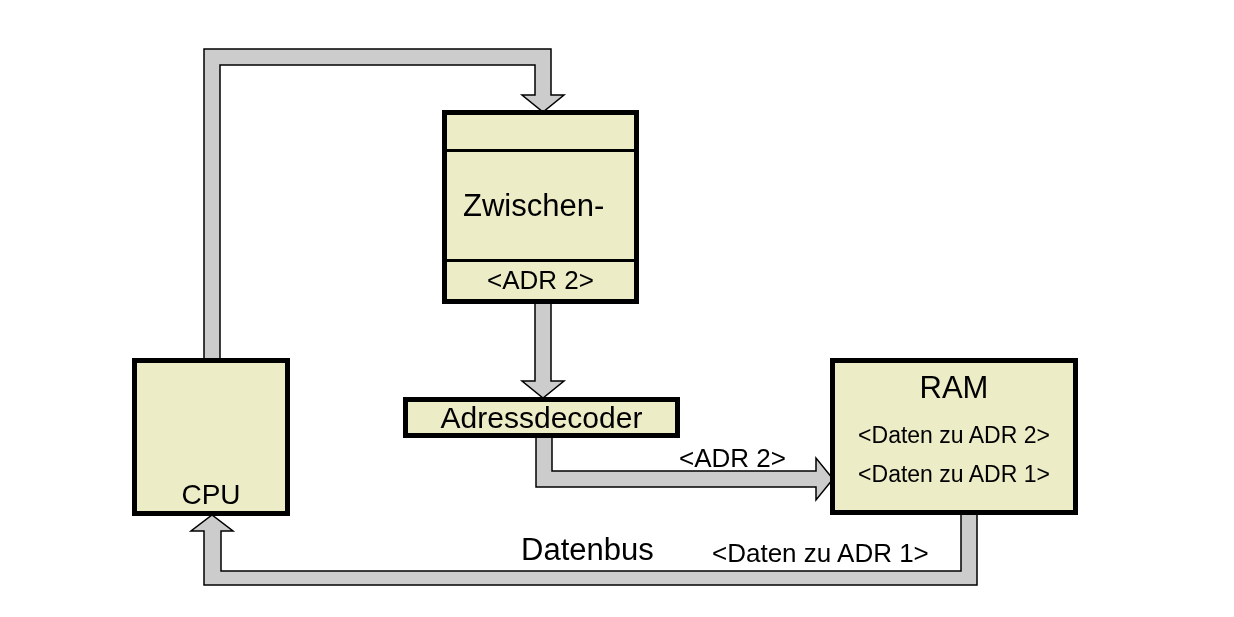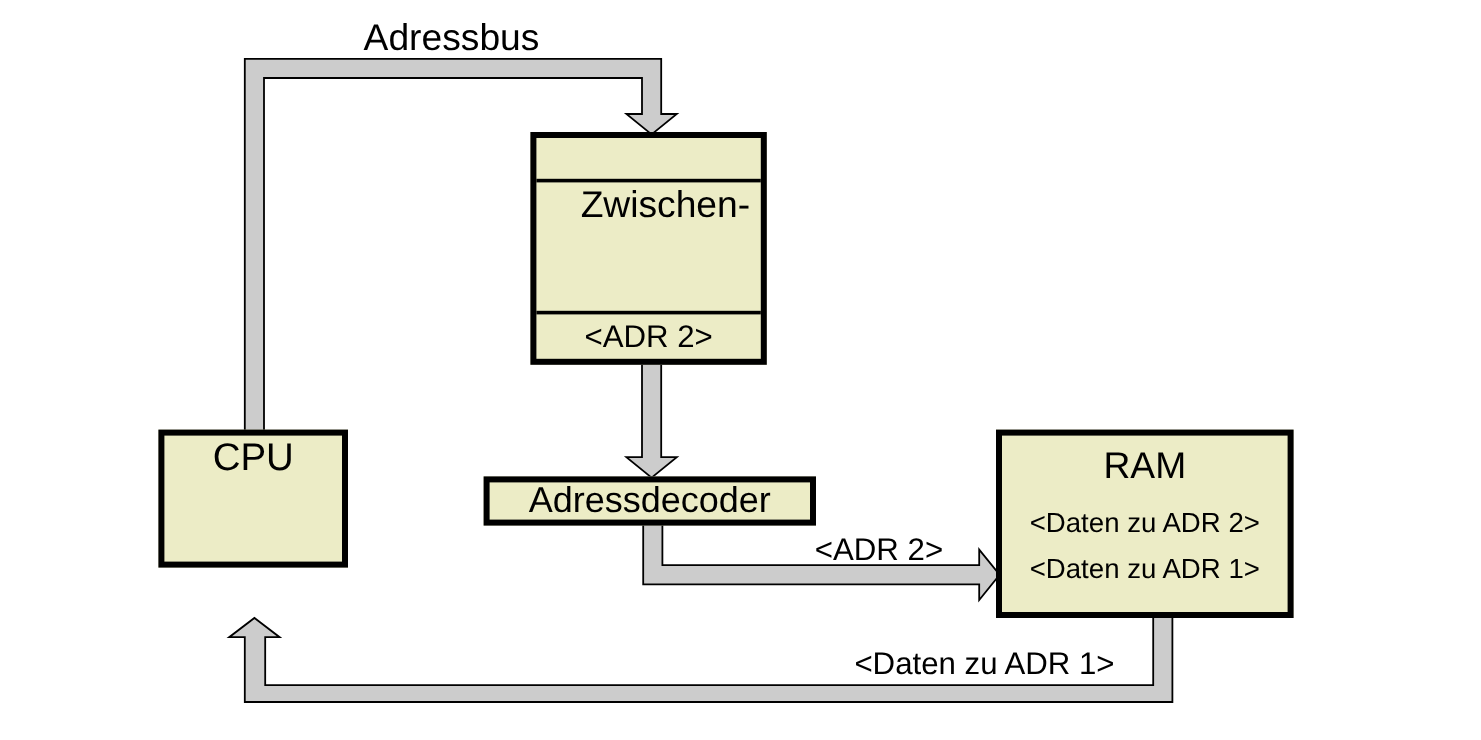--- a/index.html
+++ b/index.html
@@ -25,34 +25,34 @@
     stroke-linejoin: miter;
   }
   .node {
     position: absolute;
     background: #ececc6;
     border: 5px solid #000000;
     box-sizing: border-box;
     z-index: 2;
   }
   .node-cpu {
-    left: 132px; top: 358px; width: 158px; height: 115px;
-    display: flex; align-items: flex-start; justify-content: center;
-    font-size: 32px;
+    left: 132px; top: 358px; width: 158px; height: 158px;
+    display: flex; align-items: flex-end; justify-content: center;
+    font-size: 28px;
   }
   .node-buffer {
     left: 442px; top: 110px; width: 197px; height: 194px;
     display: flex; flex-direction: column;
   }
   .buffer-top-band { height: 34px; }
   .buffer-divider { height: 3px; background: #000000; flex: none; }
   .buffer-middle {
     flex: 1;
-    display: flex; flex-direction: row; justify-content: center;
-    padding-left: 28px;
+    display: flex; flex-direction: column; justify-content: center;
+    padding-left: 16px;
     font-size: 31px; line-height: 38px;
   }
   .buffer-slot-band {
     height: 37px;
     display: flex; align-items: center; justify-content: center;
     font-size: 26px;
   }
   .node-decoder {
     left: 403px; top: 397px; width: 277px; height: 41px;
     display: flex; align-items: center; justify-content: center;
@@ -118,17 +118,17 @@
   </div>
 
   <div class="node node-ram">
     <div class="ram-title">RAM</div>
     <div class="ram-rows">
       <div>&lt;Daten zu ADR 2&gt;</div>
       <div>&lt;Daten zu ADR 1&gt;</div>
     </div>
   </div>
 
-  <div id="adressbus-label" class="bus-label bus-label-large">Adressbus</div>
+  <div id="datenbus-label" class="bus-label bus-label-large">Datenbus</div>
   <div id="adr2-bus-label" class="bus-label bus-label-small">&lt;ADR 2&gt;</div>
   <div id="daten-adr1-bus-label" class="bus-label bus-label-small">&lt;Daten zu ADR 1&gt;</div>
 
 </div>
 
 </body></html>

